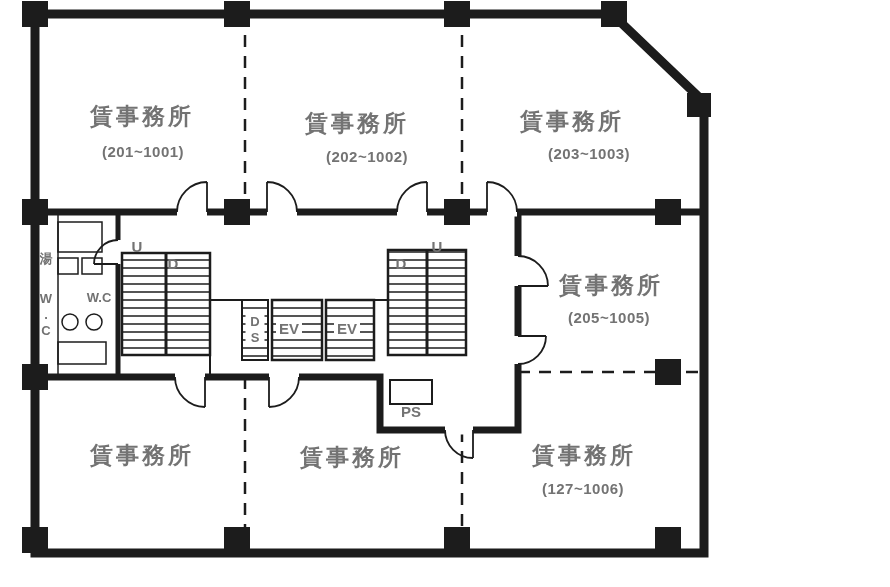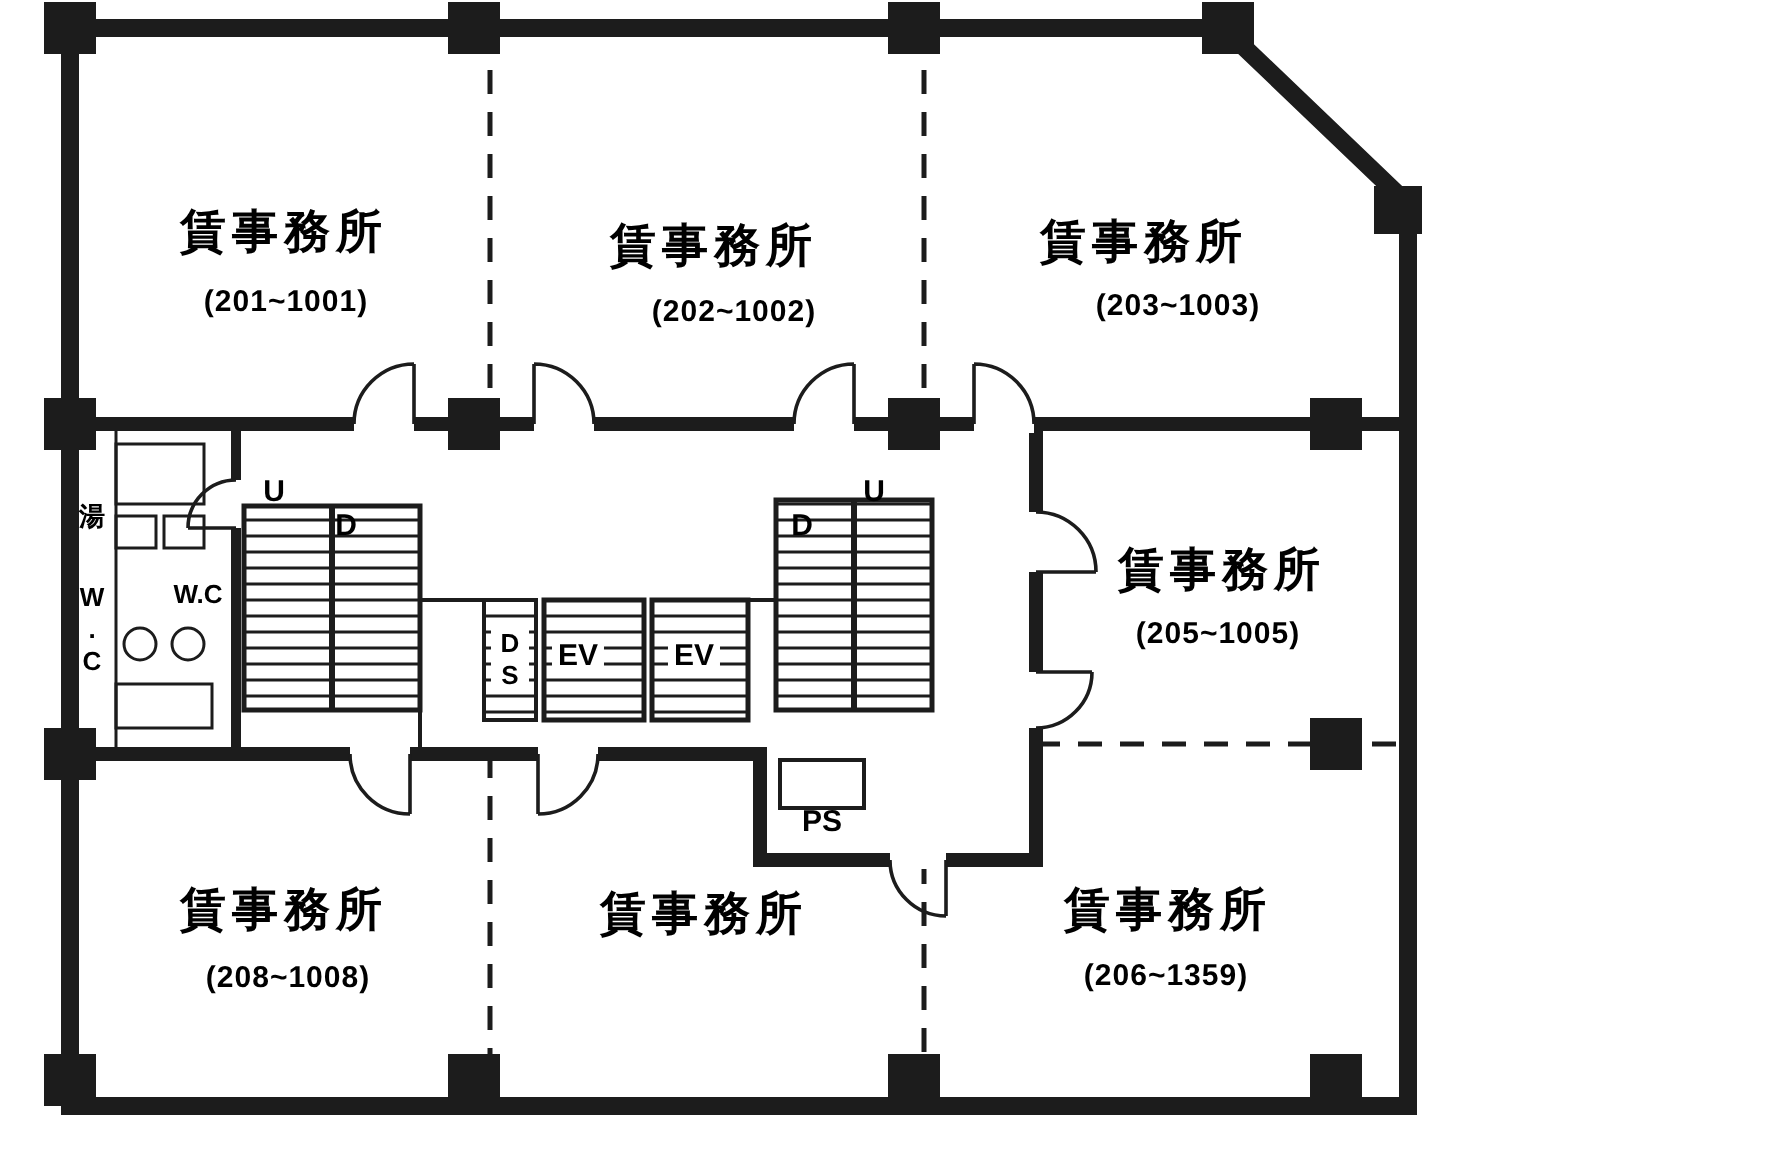--- a/index.html
+++ b/index.html
@@ -4,21 +4,21 @@
 <style>
   html,body { margin:0; padding:0; background:#f4f4f2; }
   .plan {
     position:relative; width:890px; height:587px; background:#ffffff;
     font-family:"Liberation Sans","DejaVu Sans",sans-serif; overflow:hidden;
     margin:0 auto;
   }
   .plan svg { position:absolute; left:0; top:0; }
   .lbl {
     position:absolute; transform:translate(-50%,-50%);
-    color:#000000; white-space:nowrap; text-align:center; line-height:1;
+    color:#737373; white-space:nowrap; text-align:center; line-height:1;
   }
   .office-name { font-size:23px; font-weight:700; letter-spacing:3px; }
   .office-range{ font-size:15px; font-weight:700; letter-spacing:0.5px; }
   .core-lbl    { font-size:15px; font-weight:700; }
   .small-lbl   { font-size:13px; font-weight:700; }
   .boxed       { background:#ffffff; padding:1px 3px; }
   .vert        { writing-mode:vertical-rl; text-orientation:upright; letter-spacing:1px; }
 </style>
 </head>
 <body>
@@ -140,26 +140,25 @@
   <div class="lbl office-name" style="left:357px; top:123px;">賃事務所</div>
   <div class="lbl office-range" style="left:367px; top:156px;text-align:right;">(202~1002)</div>
 
   <div class="lbl office-name" style="left:572px; top:121px;">賃事務所</div>
   <div class="lbl office-range" style="left:569px; top:153px;margin-left:20px;">(203~1003)</div>
 
   <div class="lbl office-name" style="left:611px; top:285px;">賃事務所</div>
   <div class="lbl office-range" style="left:609px; top:317px;">(205~1005)</div>
 
   <div class="lbl office-name" style="left:142px; top:455px;">賃事務所</div>
-  <div class="lbl office-range" style="left:144px; top:489px;">(208~1008)</div>
 
   <div class="lbl office-name" style="left:352px; top:457px;">賃事務所</div>
 
   <div class="lbl office-name" style="left:584px; top:455px;">賃事務所</div>
-  <div class="lbl office-range" style="left:583px; top:488px;">(206~1359)</div>
+  <div class="lbl office-range" style="left:583px; top:488px;">(127~1006)</div>
 
   <div class="lbl core-lbl" style="left:137px; top:246px;">U</div>
   <div class="lbl core-lbl" style="left:173px; top:263px;">D</div>
   <div class="lbl core-lbl" style="left:401px; top:263px;">D</div>
   <div class="lbl core-lbl" style="left:437px; top:246px;">U</div>
 
   <div class="lbl core-lbl boxed" style="left:289px; top:328px;">EV</div>
   <div class="lbl core-lbl boxed" style="left:347px; top:328px;">EV</div>
 
   <div class="lbl small-lbl boxed vert" style="left:255px; top:330px;">DS</div>

